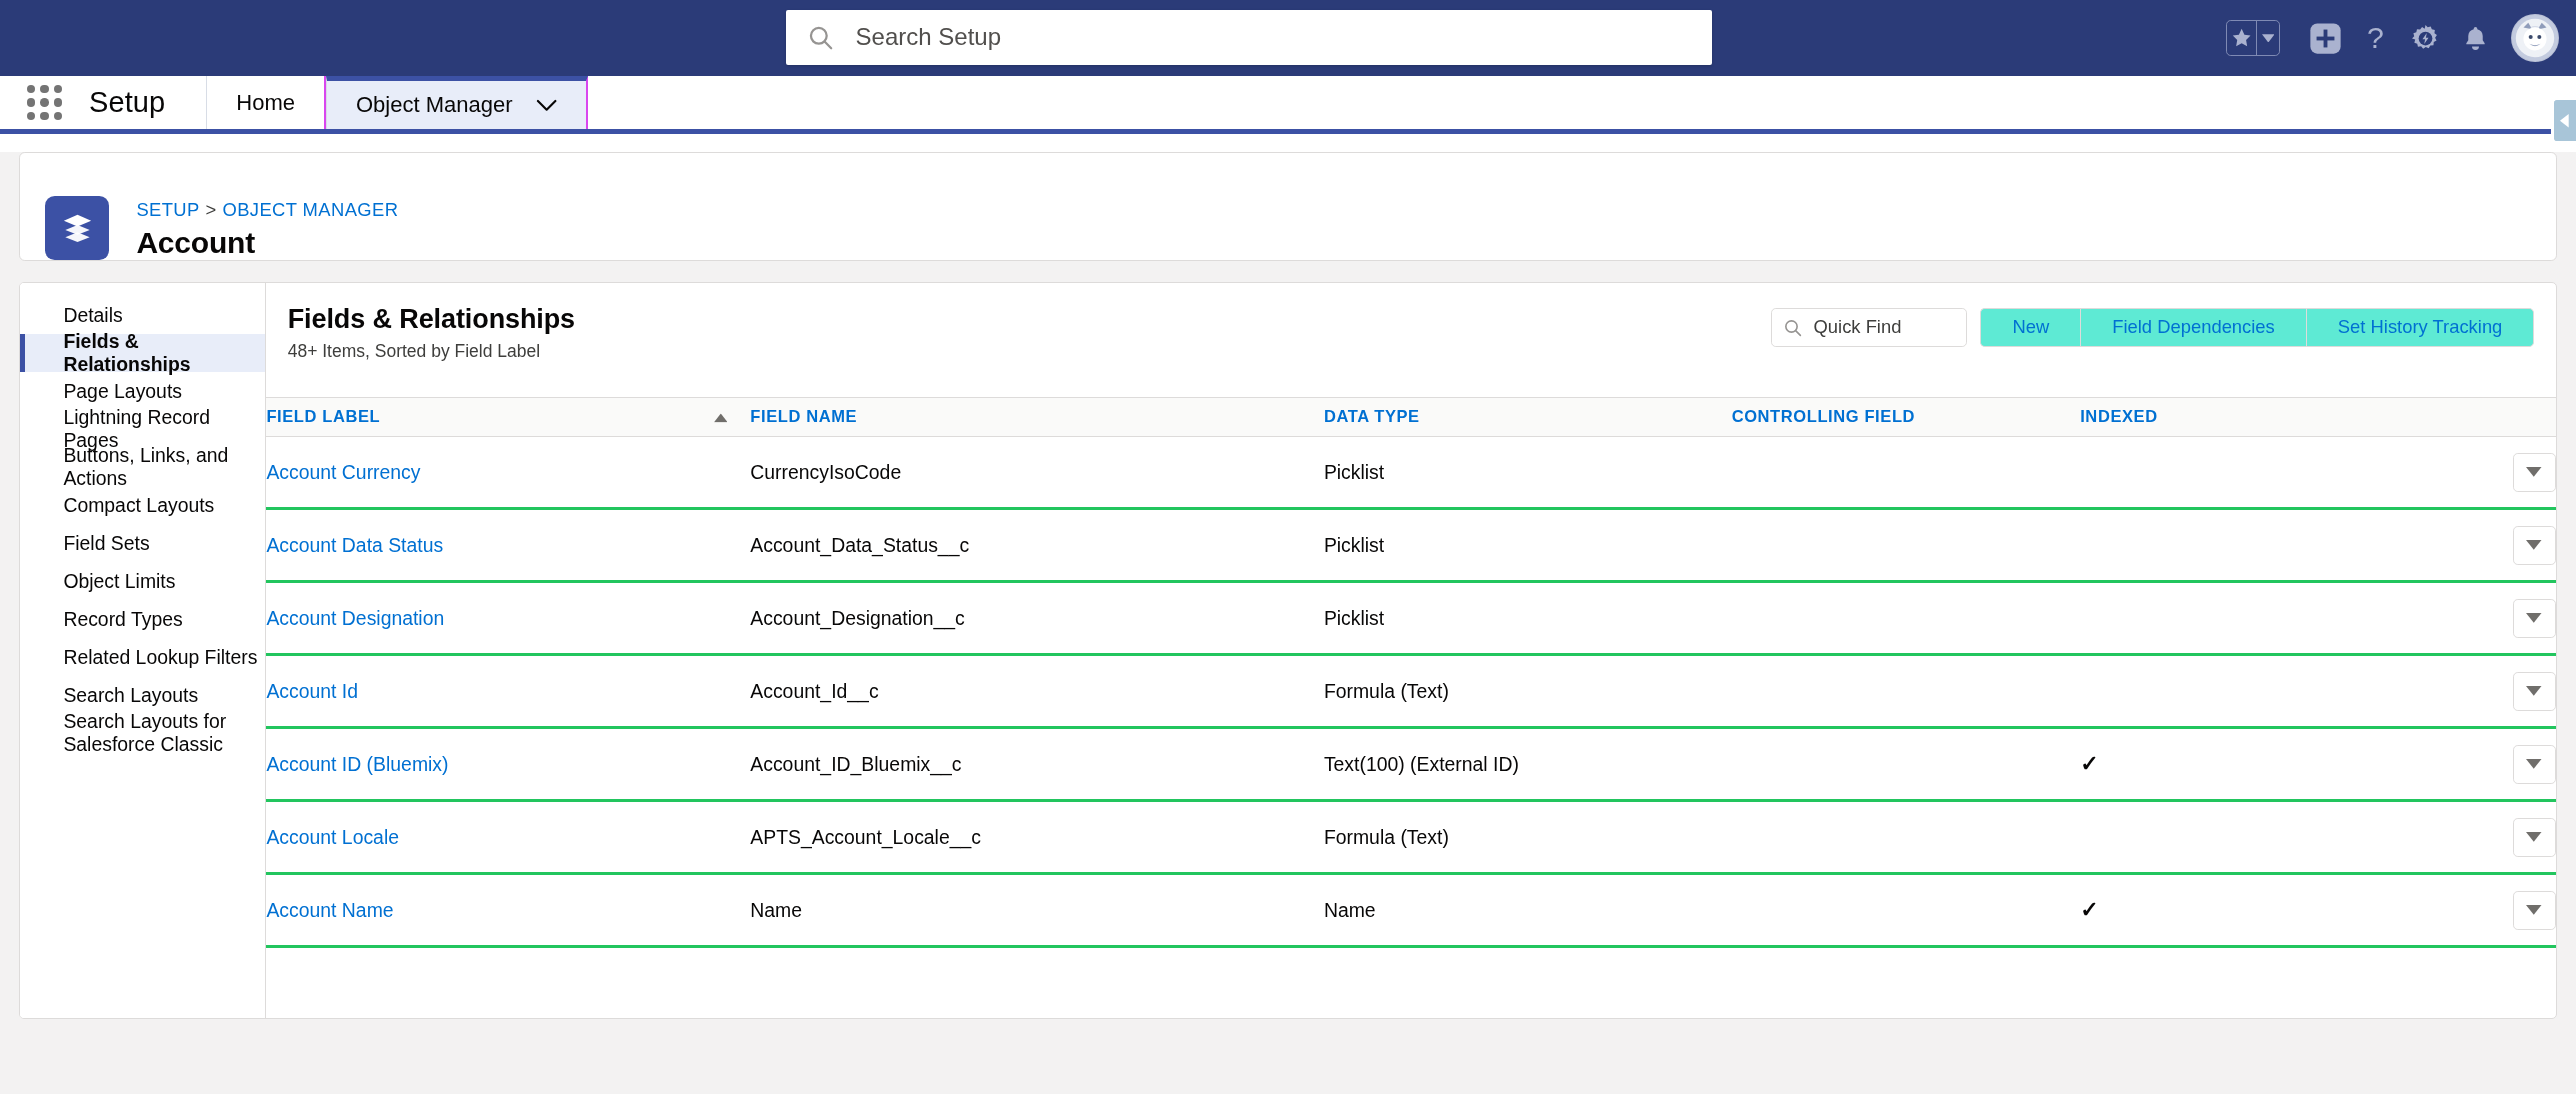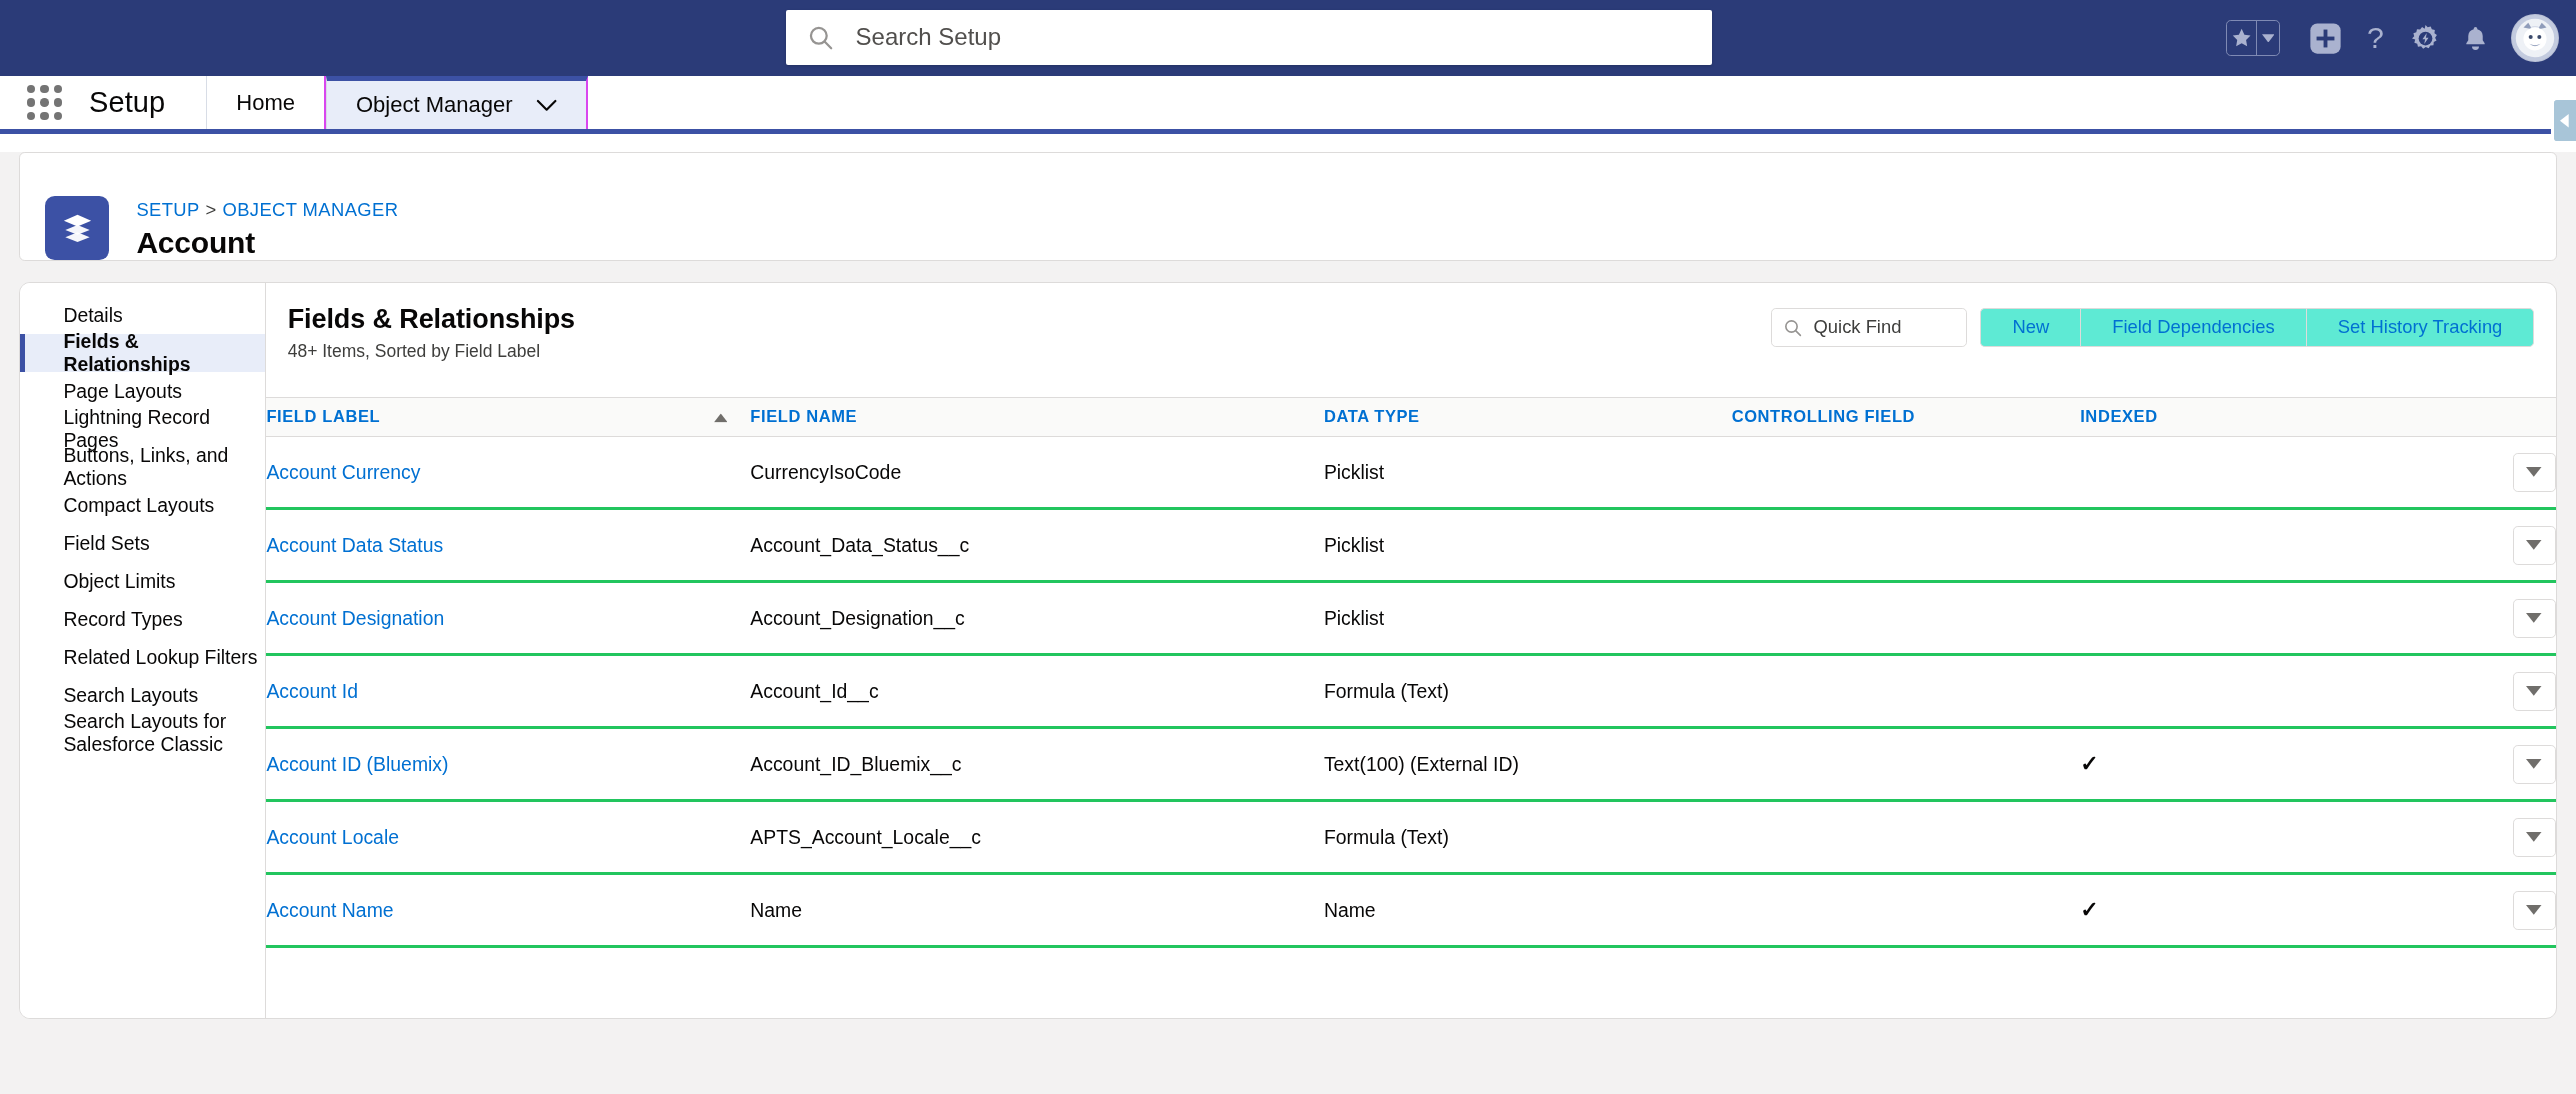--- a/index.html
+++ b/index.html
@@ -171,21 +171,21 @@
     font-weight: bold;
     color: #080707;
     letter-spacing: -0.2px;
   }
 
   
   .main-panel {
     margin: 21.3px 19.4px 0 19.4px;
     background: #ffffff;
     border: 1px solid #dddbda;
-    border-radius: 11px;
+    border-radius: 5px;
     display: flex;
     height: 737px;
     overflow: hidden;
   }
   .sidebar {
     width: 246px;
     flex: 0 0 246px;
     border-right: 1px solid #dddbda;
     padding-top: 13.6px;
     background: #ffffff;

